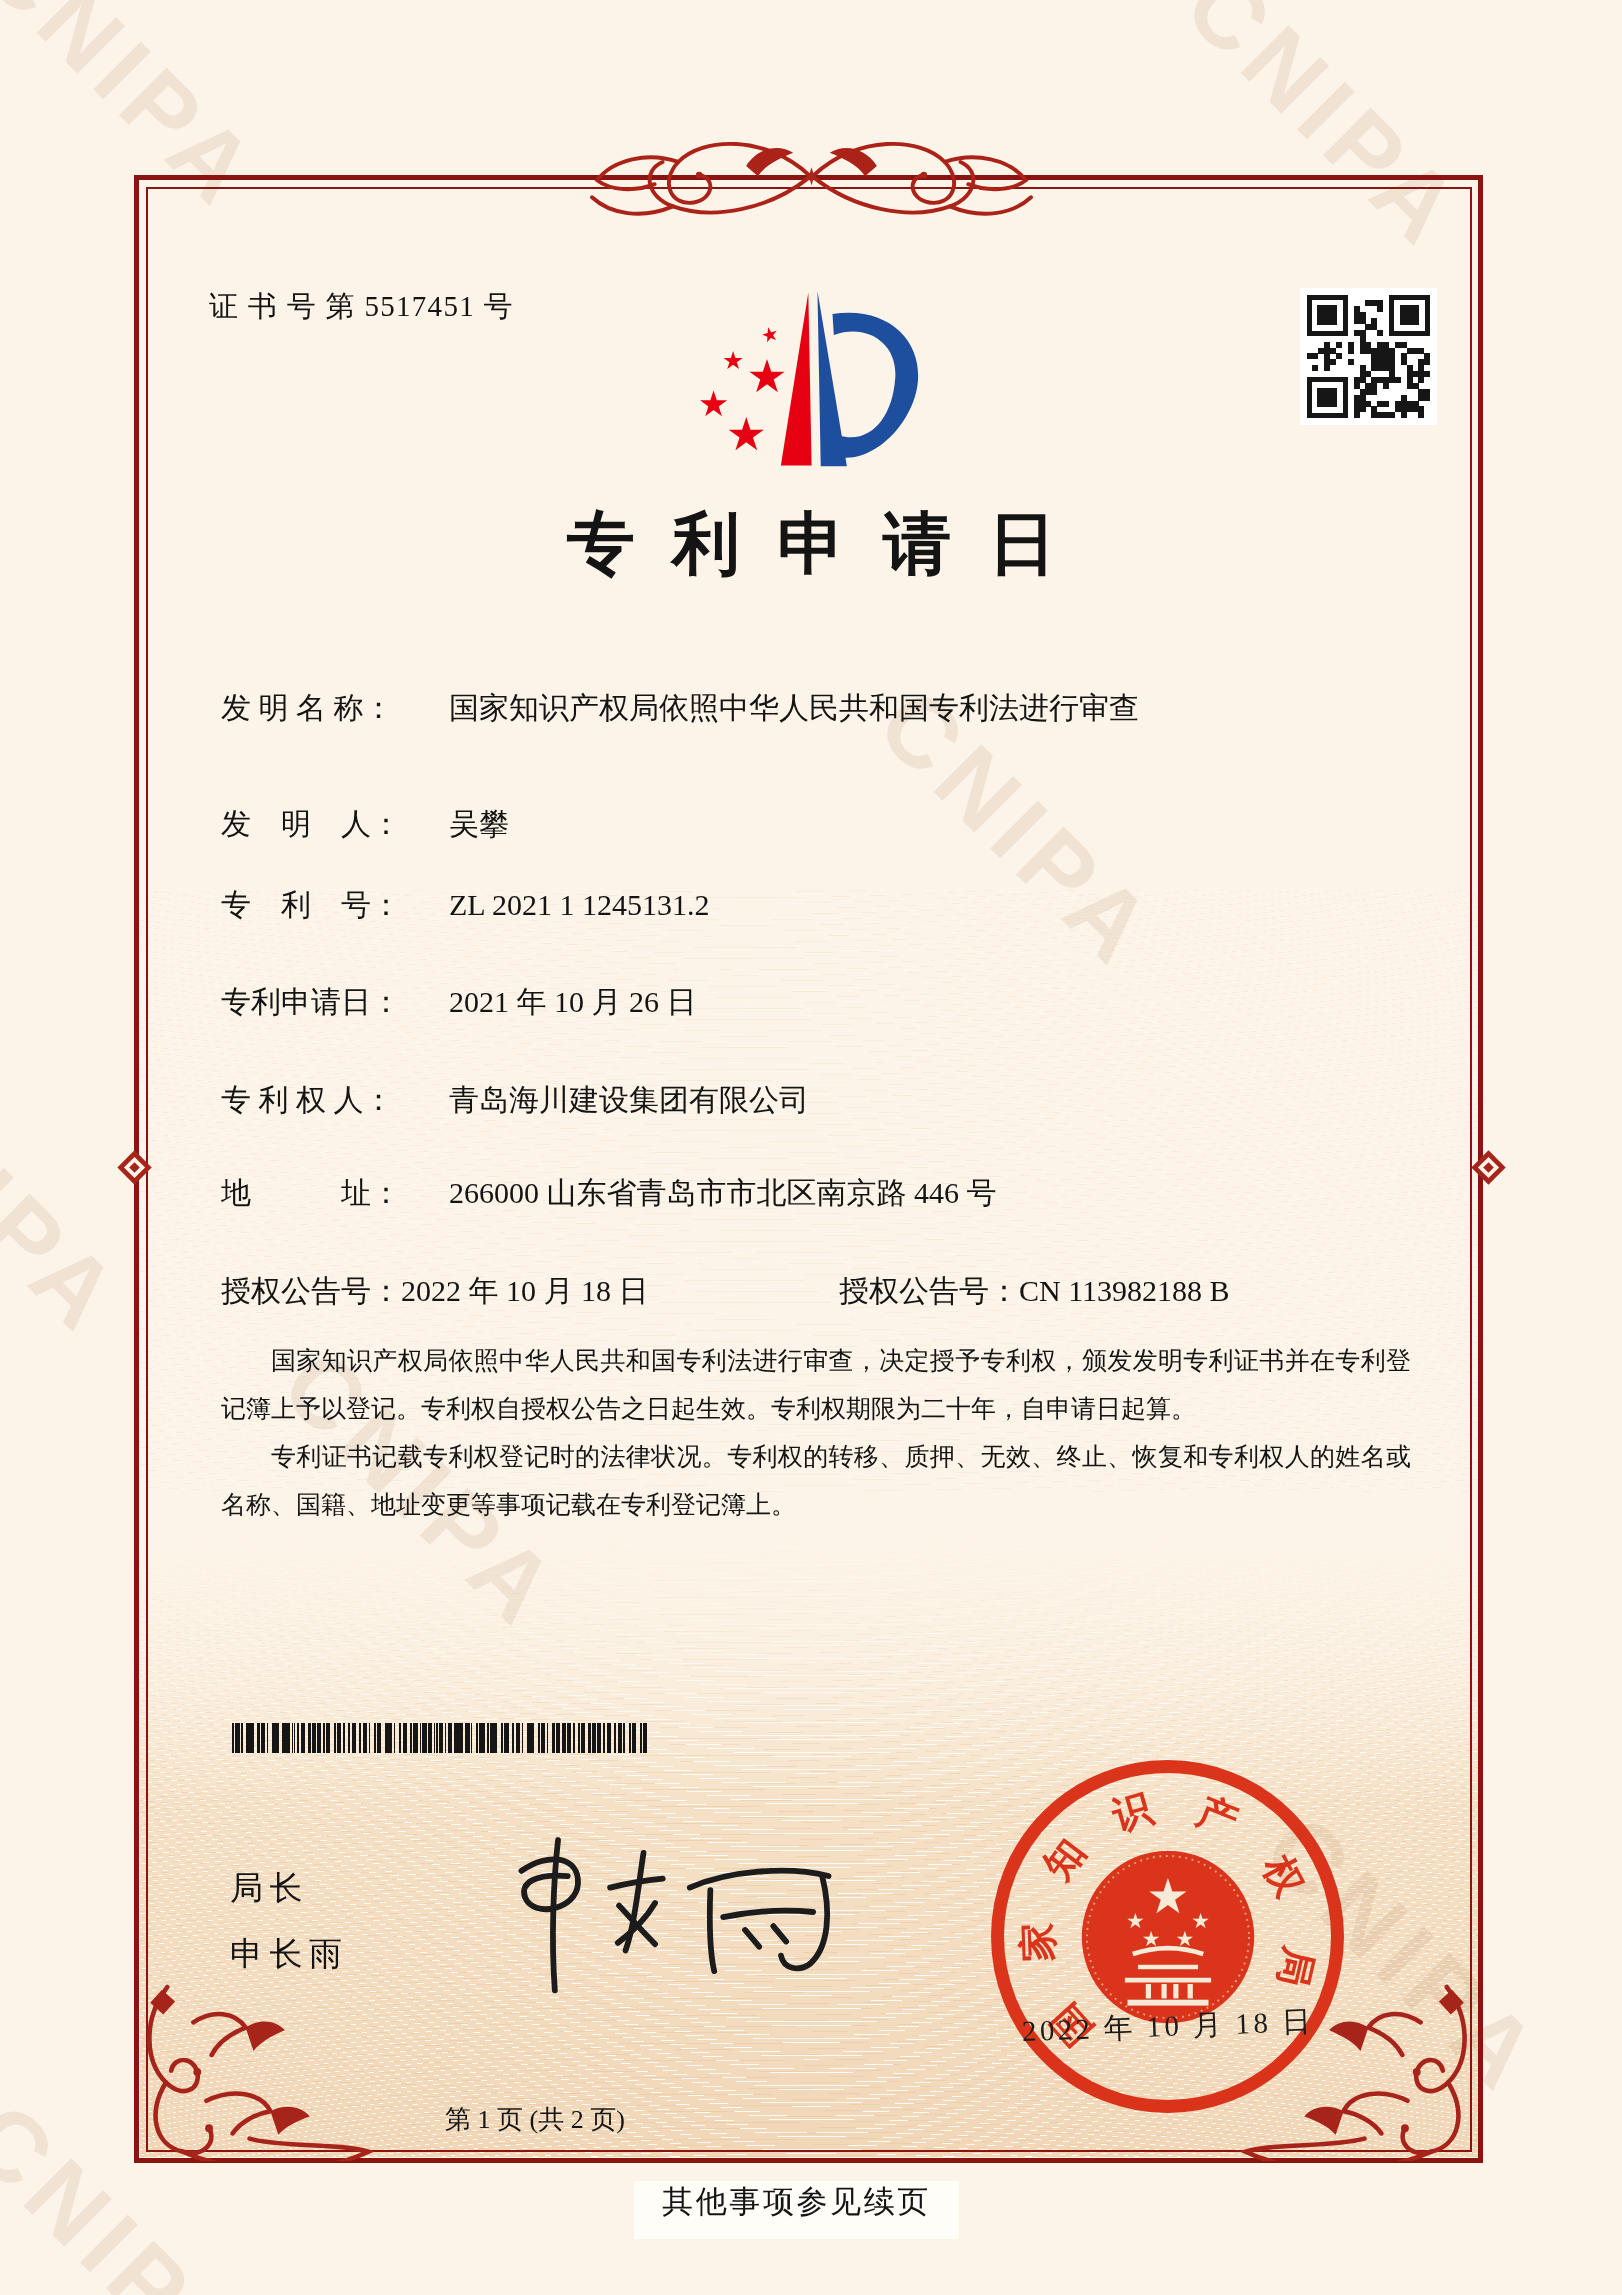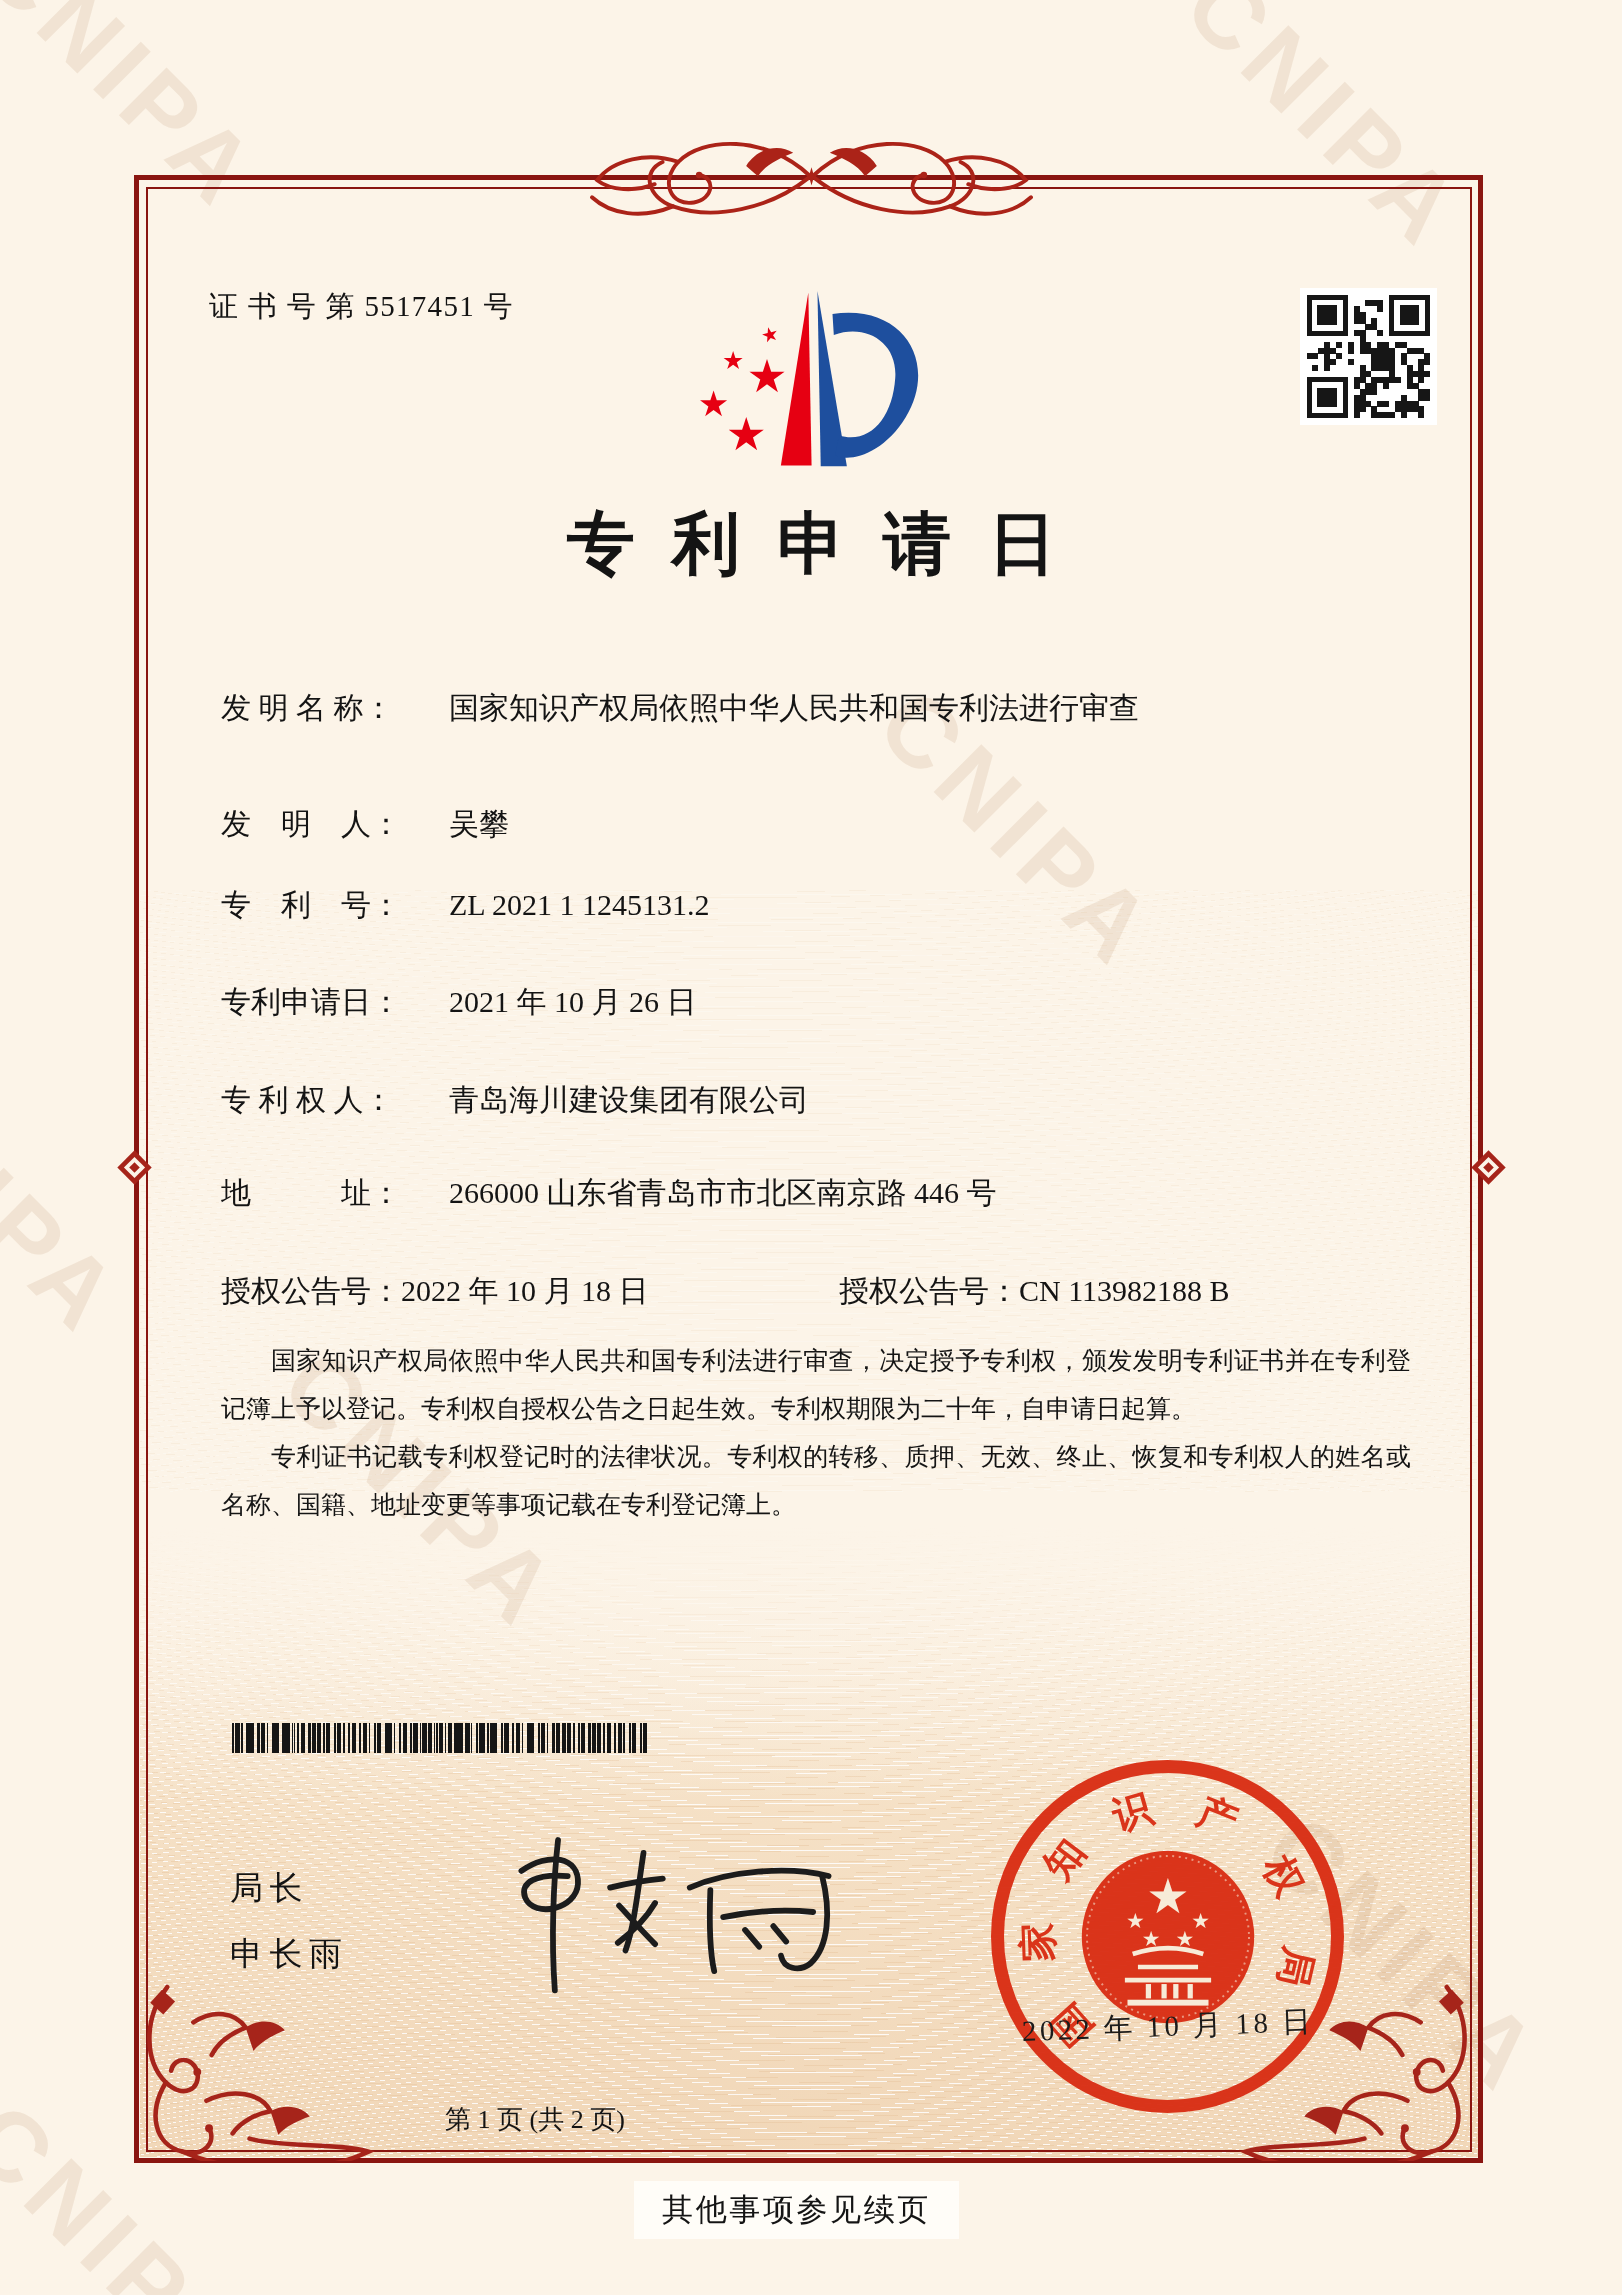--- a/index.html
+++ b/index.html
@@ -56,21 +56,21 @@
   #seal{left:991px;top:1760px;width:327px;height:327px;border:13px solid #d92e14;
         border-radius:50%;z-index:5;opacity:.96;}
   .seal-char{position:absolute;left:50%;top:50%;width:41px;height:41px;margin:-20px 0 0 -20px;
              font-size:39px;font-weight:bold;color:#d92e14;text-align:center;line-height:41px;}
   #seal-date{position:absolute;left:50%;top:234px;transform:translateX(-50%) rotate(-2deg);
              font-size:29px;letter-spacing:3.3px;color:#141414;white-space:nowrap;z-index:2;}
   #emblem{position:absolute;left:50%;top:50%;transform:translate(-50%,-50%);}
   
   #page-info{left:445px;top:2102px;width:654px;text-align:left;font-size:26px;z-index:4;}
   #continuation{left:634px;top:2181px;width:325px;height:58px;background:#fffdf8;z-index:2;
-                display:flex;align-items:center;justify-content:center;font-size:31px;letter-spacing:2.6px;}
+                display:flex;justify-content:center;font-size:31px;letter-spacing:2.6px;}
 </style>
 </head>
 <body>
 
 <div class="wm" style="left:39px;top:-92px">CNIPA</div>
 <div class="wm" style="left:1243px;top:-52px">CNIPA</div>
 <div class="wm" style="left:936px;top:667px">CNIPA</div>
 <div class="wm" style="left:-98px;top:1034px">CNIPA</div>
 <div class="wm" style="left:340px;top:1328px">CNIPA</div>
 <div class="wm" style="left:1322px;top:1793px">CNIPA</div>

